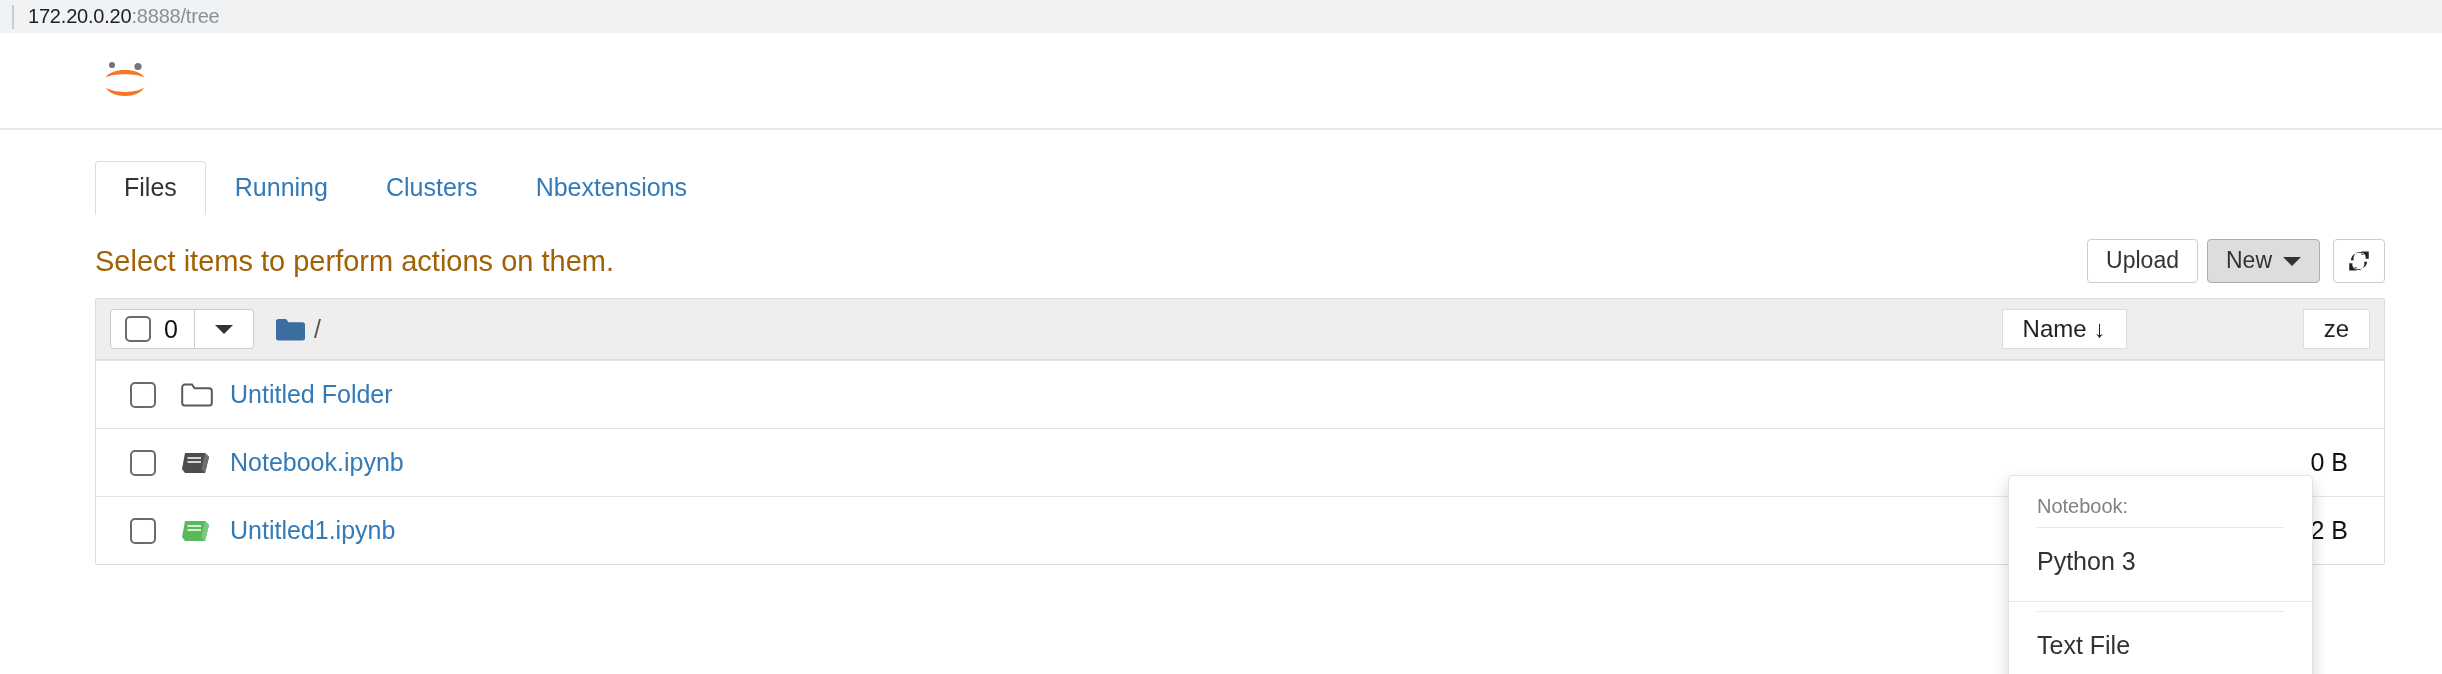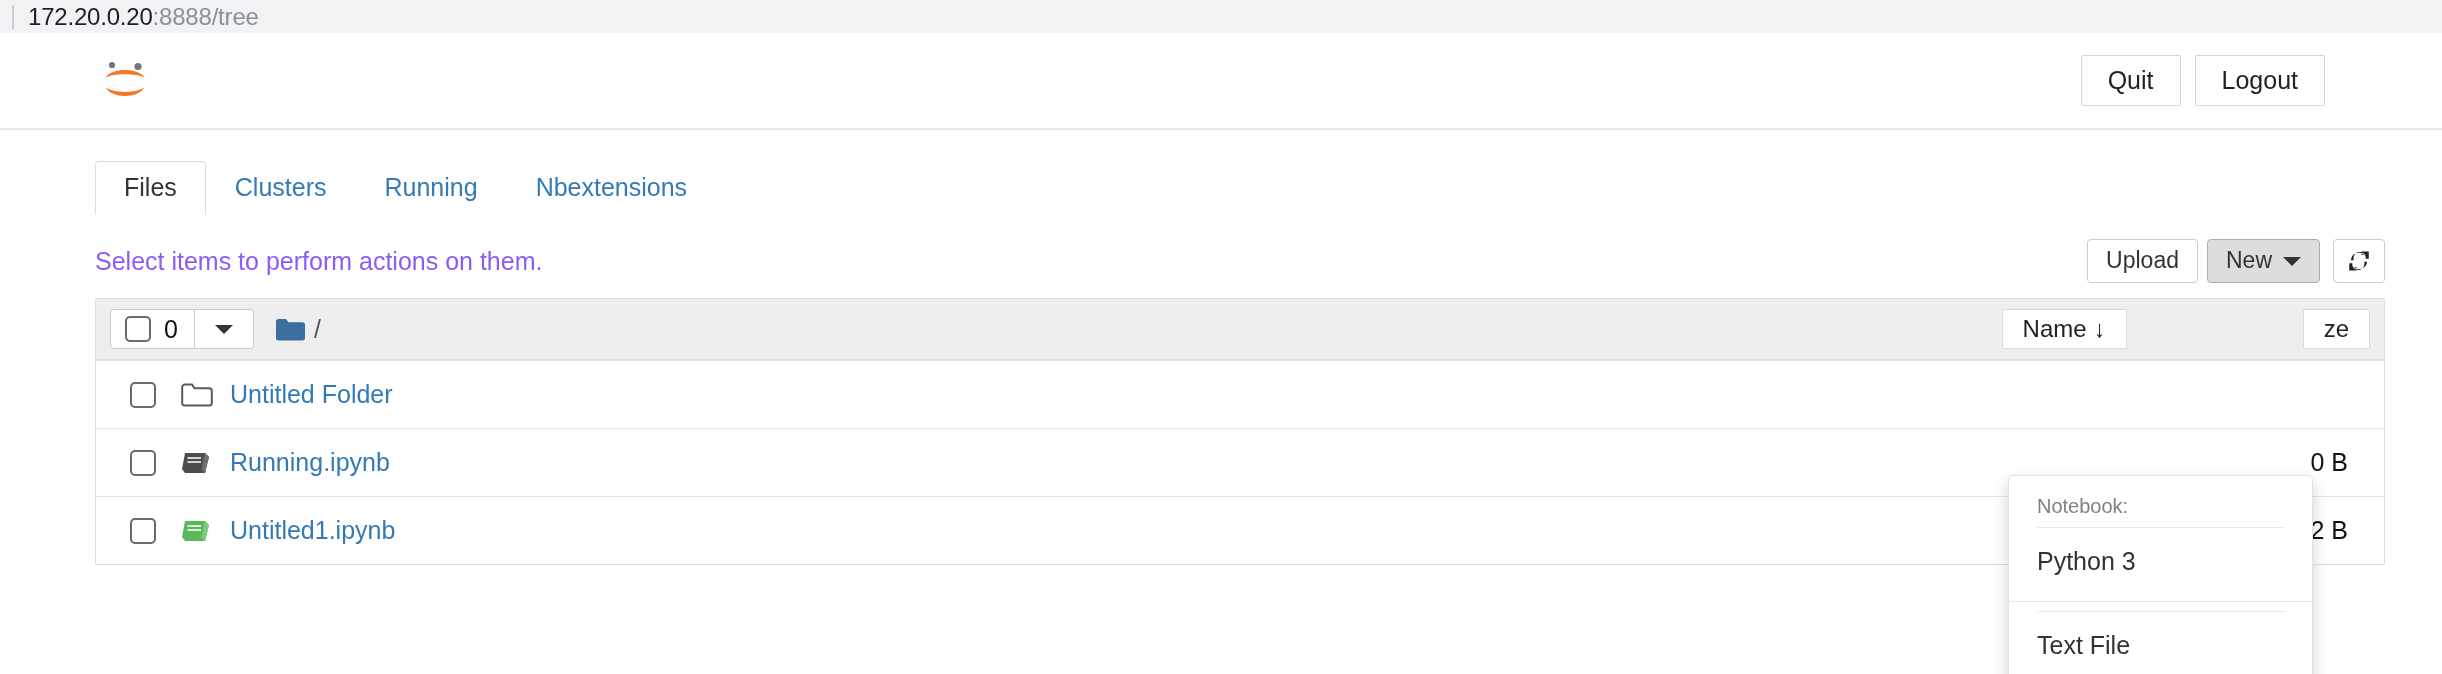--- a/index.html
+++ b/index.html
@@ -19,21 +19,21 @@
     align-items: center;
     padding-left: 12px;
     position: relative;
   }
   .urlbar-caret {
     width: 2px; height: 24px;
     background: #c9ccd1;
     margin-right: 14px;
   }
   .url-text {
-    font-size: 24px;
+    font-size: 20px;
     letter-spacing: -0.2px;
     white-space: nowrap;
   }
   .url-host { color: #1c1f23; }
   .url-path { color: #8b9096; }
 
   
   .jheader {
     height: 97px;
     background: #ffffff;
@@ -113,22 +113,22 @@
   
   .toolbar {
     margin: 22px 0 0 95px;
     width: 2290px;
     display: flex;
     align-items: center;
     height: 48px;
     position: relative;
   }
   .toolbar-msg {
-    font-size: 25px;
-    color: #8b5cf6;
+    font-size: 29px;
+    color: #a16207;
     white-space: nowrap;
   }
   .toolbar-right {
     margin-left: auto;
     display: flex;
     align-items: stretch;
     gap: 0;
   }
   .tbtn {
     font-size: 23px;
@@ -330,32 +330,28 @@
 
 <div class="jheader">
   <div class="logo-wrap">
     <svg class="logo-mark" viewBox="0 0 54 54">
       <circle cx="14" cy="11" r="3.1" fill="#767677"></circle>
       <circle cx="40" cy="12.5" r="3.6" fill="#767677"></circle>
       <path d="M7.5 23.5 C13 13.5, 41 13.5, 46.5 23.5 C39 19, 15 19, 7.5 23.5 Z" fill="#f37726"></path>
       <path d="M7.5 33 C13 45, 41 45, 46.5 33 C39 39.5, 15 39.5, 7.5 33 Z" fill="#f37726"></path>
     </svg>
   </div>
-  <div class="header-actions">
-    <button class="hbtn">Quit</button>
-    <button class="hbtn">Logout</button>
-  </div>
 </div>
 
 <div class="main">
 
   <div class="tabs">
     <div class="tab active">Files</div>
+    <div class="tab">Running</div>
     <div class="tab">Clusters</div>
-    <div class="tab">Running</div>
     <div class="tab">Nbextensions</div>
   </div>
 
   <div class="toolbar">
     <div class="toolbar-msg">Select items to perform actions on them.</div>
     <div class="toolbar-right">
       <button class="tbtn">Upload</button>
       <button class="tbtn new">
         <span>New</span>
         <span class="caret-dn"></span>
@@ -413,21 +409,21 @@
 
     <div class="fl-row">
       <span class="cb row-cb"></span>
       <span class="row-icon">
         <svg width="32" height="28" viewBox="0 0 32 28">
           <path d="M4 4 H24 L28 8 L24 24 H4 L1 20 Z" fill="#4d4d4d"></path>
           <path d="M24 4 L28 8 L24 24 L20.5 20.5 Z" fill="#6f6f6f"></path>
           <path d="M6.5 9 H20 M6.5 13 H20" stroke="#ffffff" stroke-width="1.6"></path>
         </svg>
       </span>
-      <span class="row-name">Running.ipynb</span>
+      <span class="row-name">Notebook.ipynb</span>
       <span class="row-size">0 B</span>
     </div>
 
     <div class="fl-row">
       <span class="cb row-cb"></span>
       <span class="row-icon">
         <svg width="32" height="28" viewBox="0 0 32 28">
           <path d="M4 4 H24 L28 8 L24 24 H4 L1 20 Z" fill="#5cb85c"></path>
           <path d="M24 4 L28 8 L24 24 L20.5 20.5 Z" fill="#7ccb7c"></path>
           <path d="M6.5 9 H20 M6.5 13 H20" stroke="#ffffff" stroke-width="1.6"></path>

